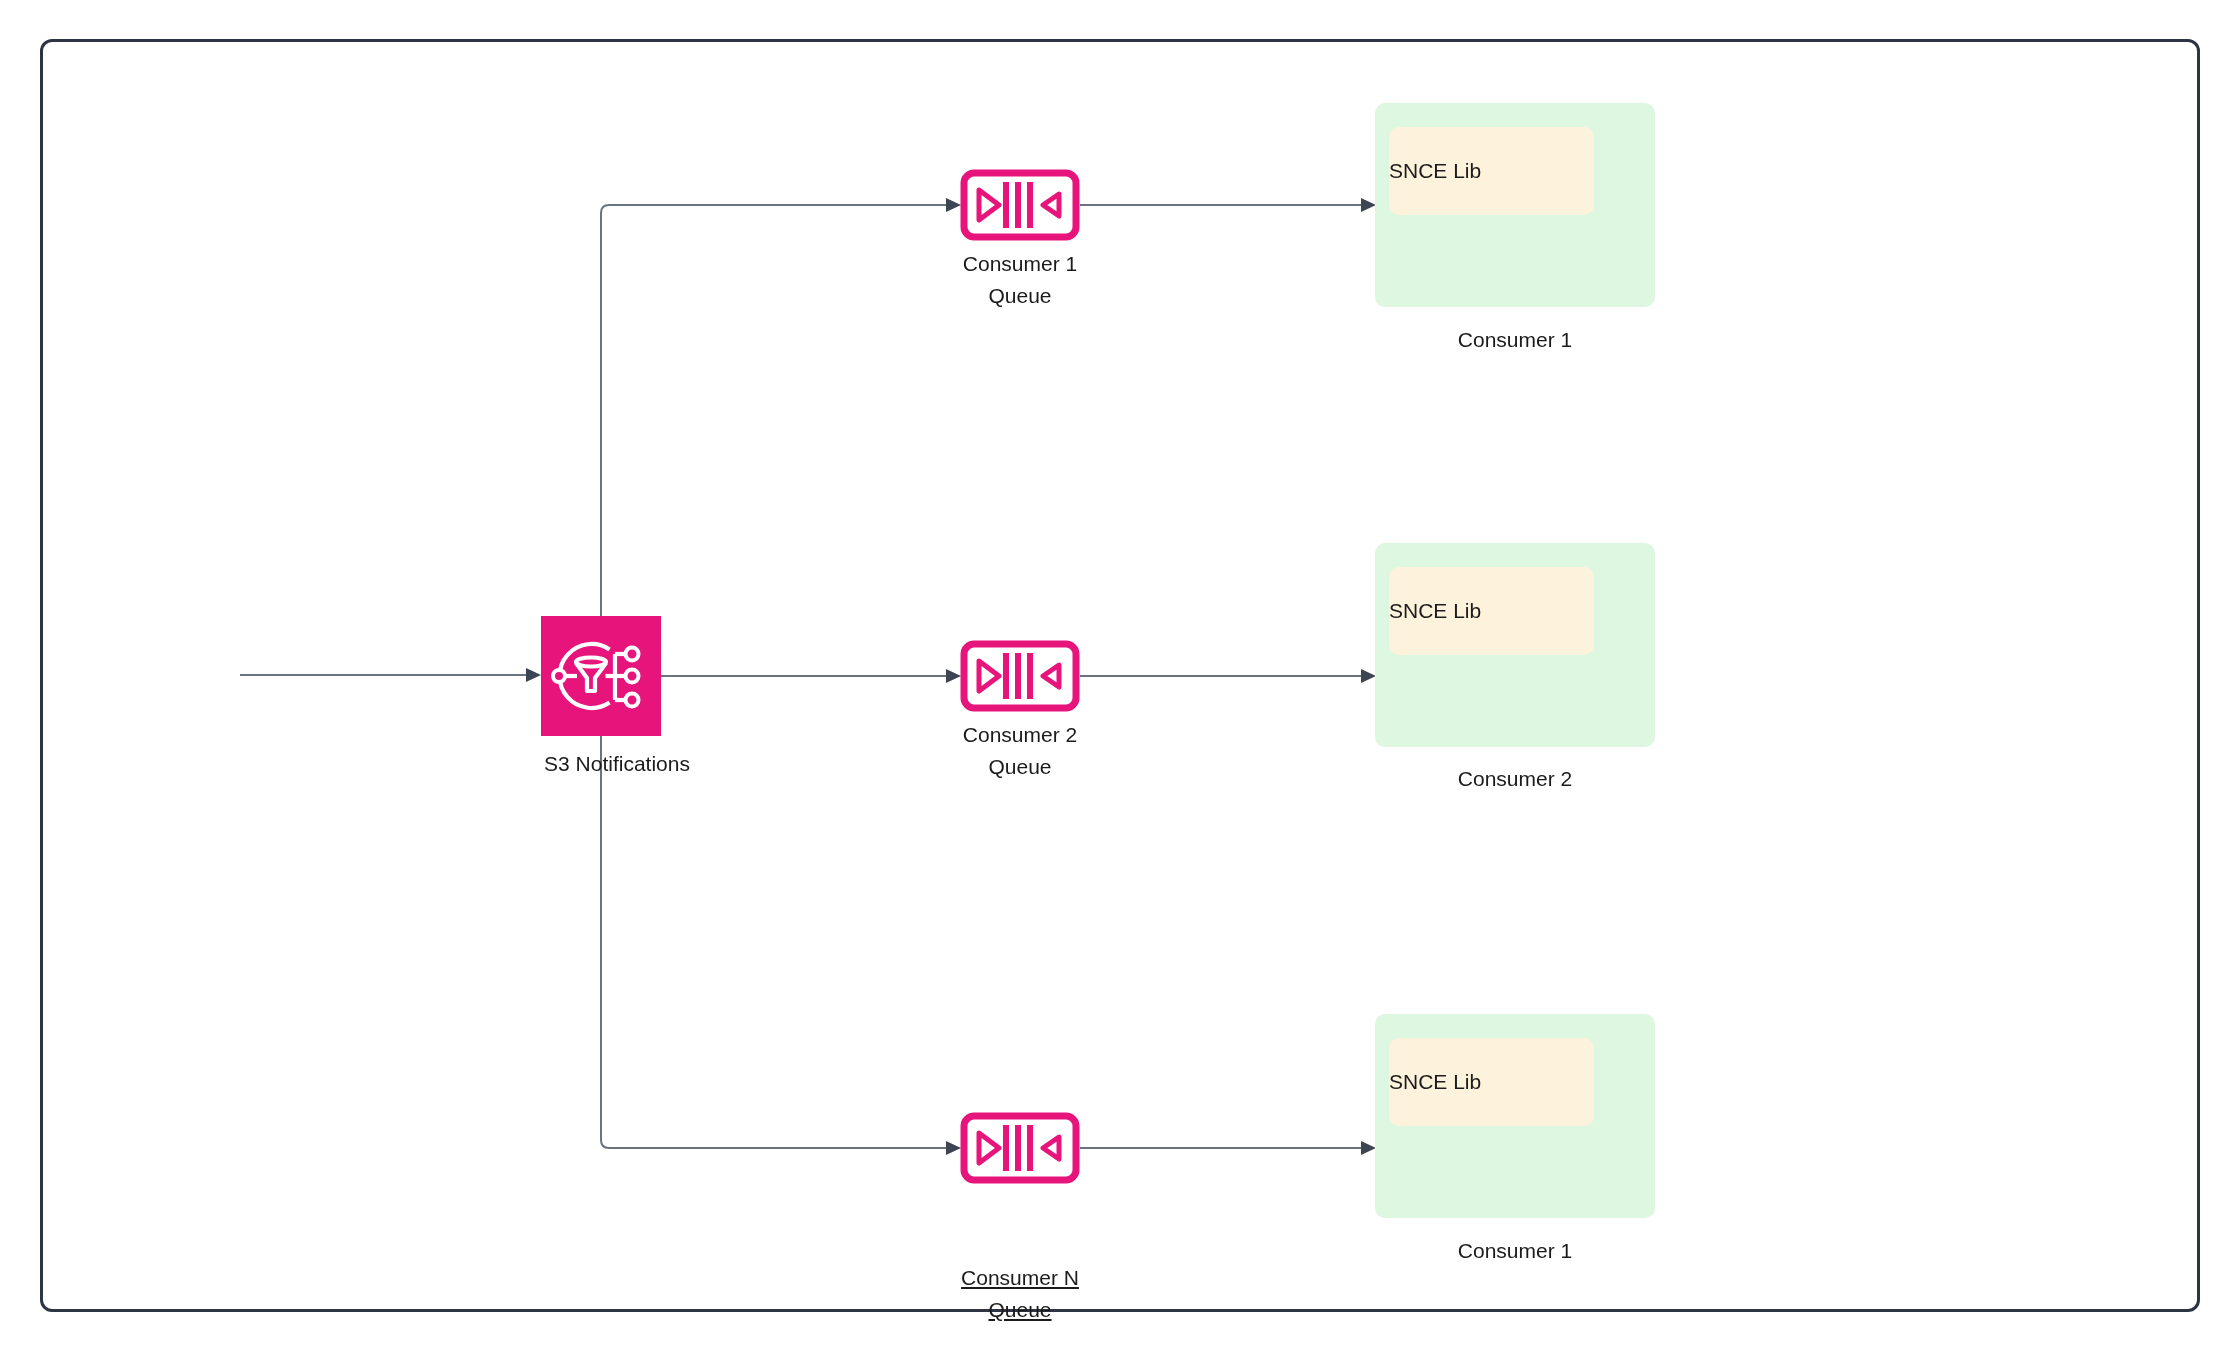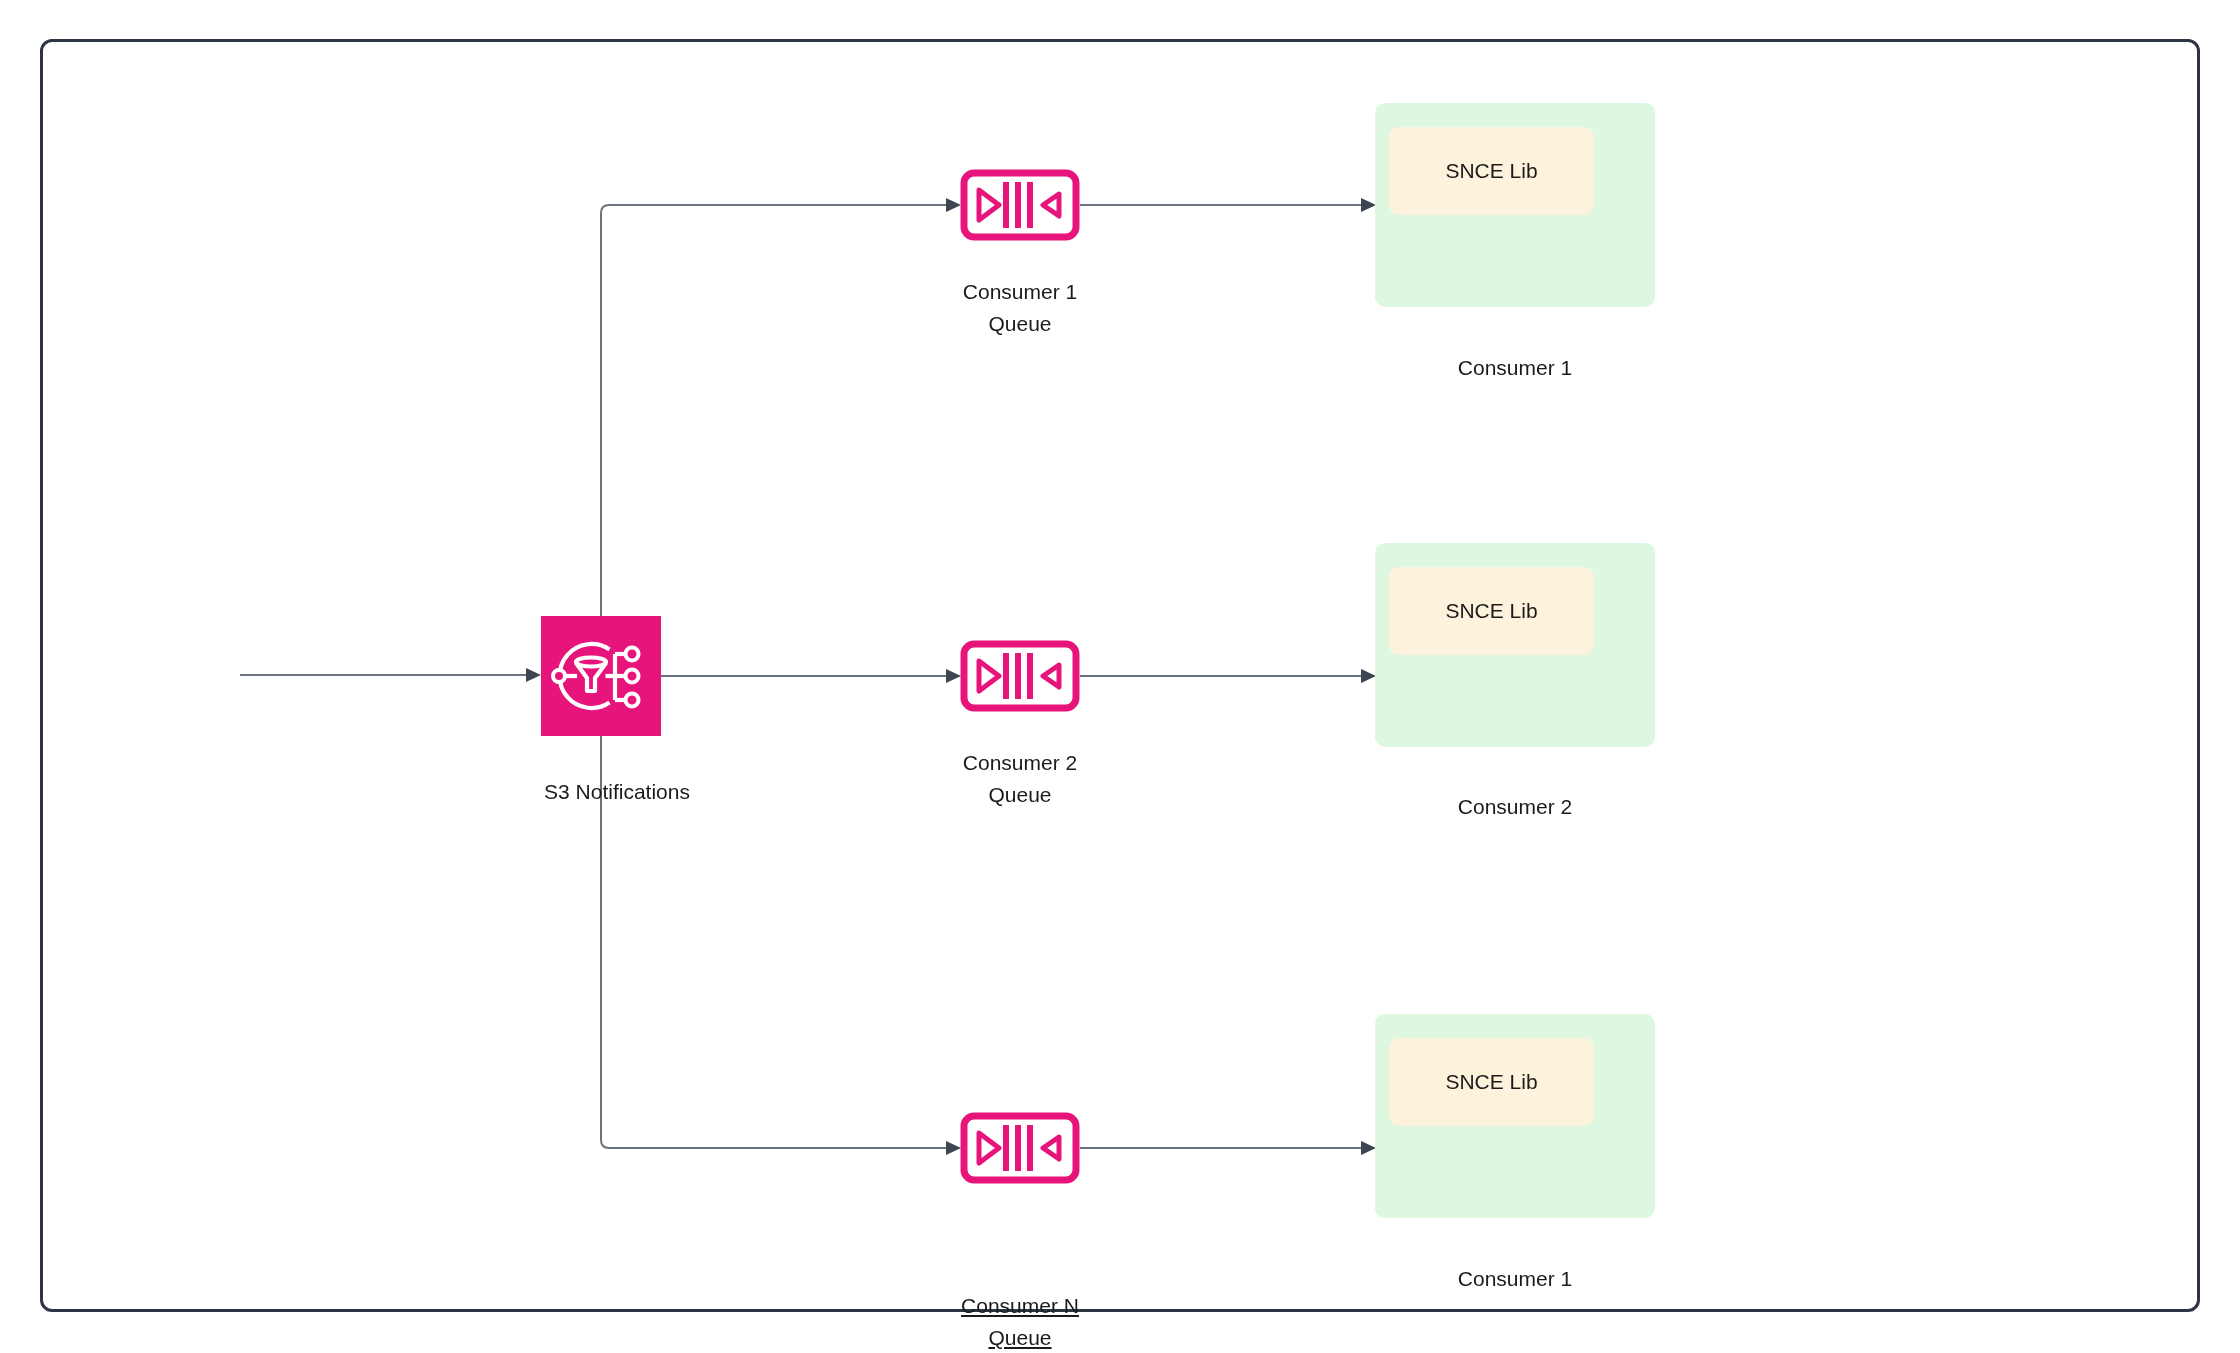--- a/index.html
+++ b/index.html
@@ -14,31 +14,31 @@
   .frame{
     position:absolute;left:40px;top:39px;width:2160px;height:1273px;
     border:3px solid #2d3444;border-radius:12px;
     box-sizing:border-box;
   }
   .connector-layer{position:absolute;left:0;top:0;width:2240px;height:1353px;}
   .node{position:absolute;box-sizing:border-box;}
   .sq-icon{width:120px;height:120px;display:block;}
   .label{
     position:absolute;transform:translateX(-50%);
-    font-size:21px;line-height:32px;text-align:center;white-space:nowrap;margin-top:28px;
+    font-size:21px;line-height:32px;text-align:center;white-space:nowrap;
   }
   .queue-icon{position:absolute;width:120px;height:72px;}
   .consumer-box{
     position:absolute;width:280px;height:204px;
     background:#ddf7e0;border-radius:10px;
   }
   .lib-box{
     position:absolute;left:14px;top:24px;width:205px;height:88px;
     background:#fdf3dc;border-radius:10px;
-    display:flex;align-items:center;justify-content:center;
+    display:flex;align-items:center;justify-content:flex-start;
     font-size:21px;
   }
 </style>
 </head>
 <body>
 
 <div id="canvas">
 
   <div class="frame"></div>
 

